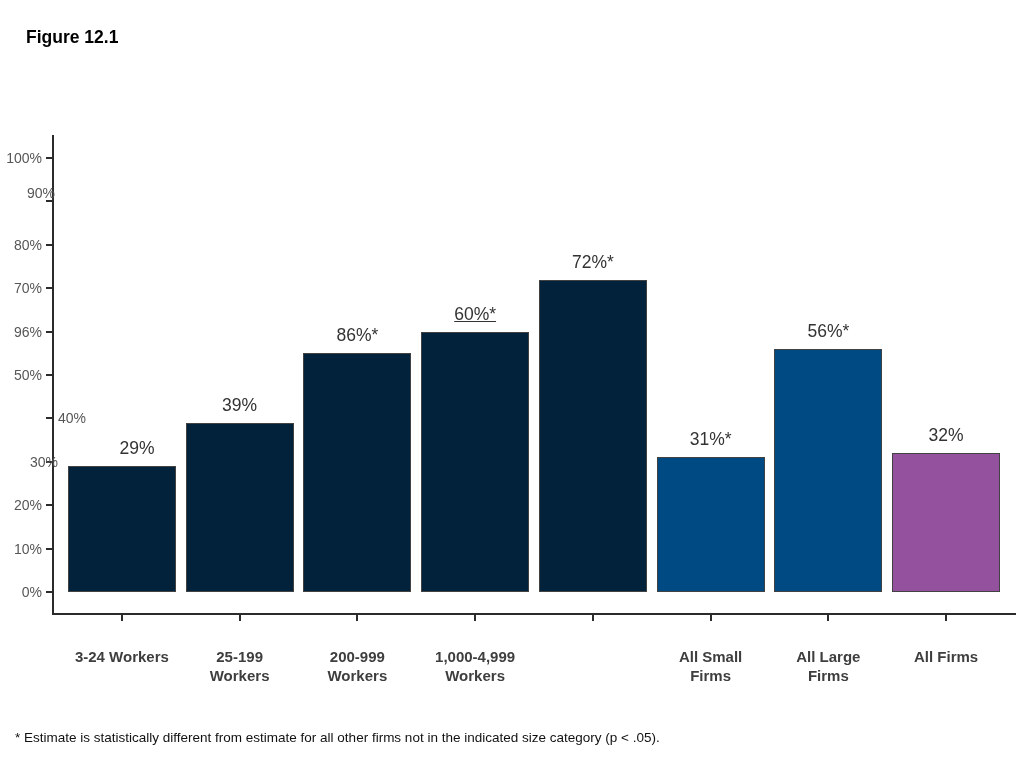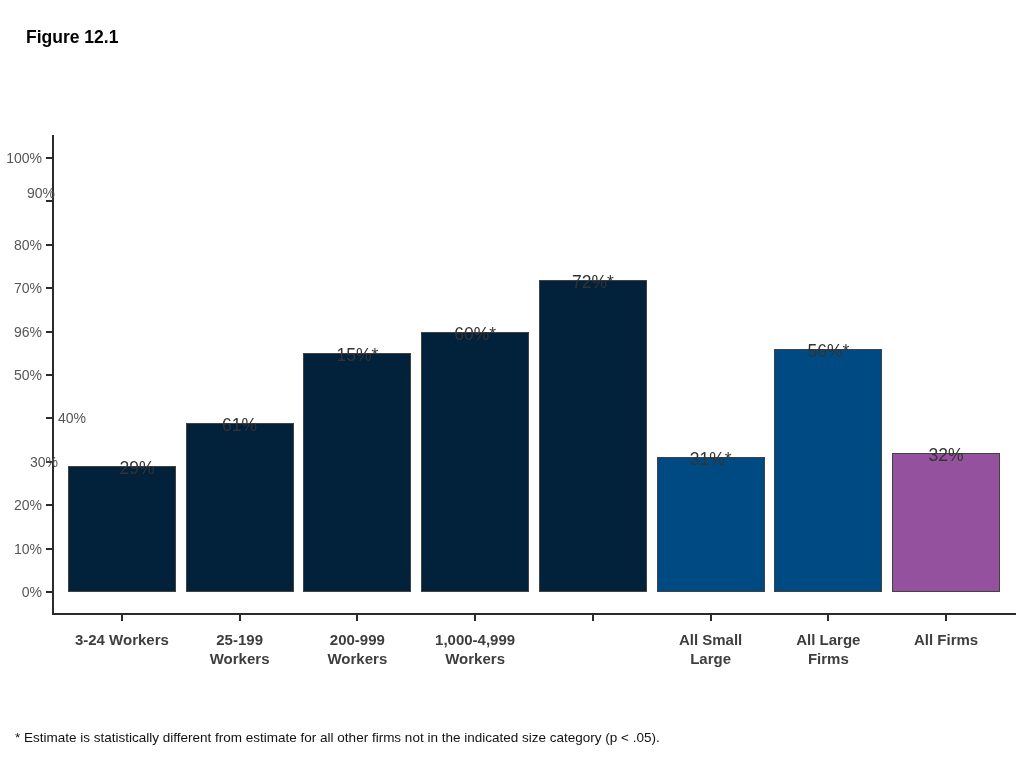--- a/index.html
+++ b/index.html
@@ -24,24 +24,24 @@
   .xaxis-line { position: absolute; left: 52px; top: 483px; width: 964px; height: 2px; background: #2b2b2b; }
   .ytick { position: absolute; width: 6px; height: 2px; left: 46px; background: #2b2b2b; }
   .ytick-label {
     position: absolute; left: 0px; width: 42px;
     text-align: right; font-size: 14px; color: #565656; line-height: 18px;
   }
   .xtick { position: absolute; top: 485px; width: 2px; height: 6px; background: #2b2b2b; }
   .bar { position: absolute; box-sizing: border-box; border: 1px solid #424242; }
   .bar-label {
     position: absolute; text-align: center;
-    font-size: 17.5px; color: #333333; line-height: 21px; margin-top: 20px;
+    font-size: 17.5px; color: #333333; line-height: 21px;
   }
   .cat-label {
-    position: absolute; top: 500px; text-align: center;
+    position: absolute; top: 517px; text-align: center;
     font-weight: bold; font-size: 15px; line-height: 19px; color: #3e3e3e;
     white-space: pre-line;
   }
   .footer {
     position: absolute; left: 15px; top: 688px; width: 980px;
     font-size: 13.5px; line-height: 20px; color: #111111;
     white-space: pre-wrap;
   }
   .footnote { margin: 0; }
 </style>
@@ -77,42 +77,42 @@
       <div class="ytick-label" style="top: 105.8px;">80%</div>
       <div class="ytick" style="top: 70.4px;"></div>
       <div class="ytick-label" style="top: 54px; padding-left: 13px;">90%</div>
       <div class="ytick" style="top: 27px;"></div>
       <div class="ytick-label" style="top: 19px;">100%</div>
       <div class="bar" style="left: 67.875px; top: 336.14px; width: 108px; height: 125.86px; background: rgb(2, 33, 58);"></div>
       <div class="bar-label" style="left: 77px; width: 120px; top: 308.14px;">29%</div>
       <div class="xtick" style="left: 120.875px;"></div>
       <div class="cat-label" style="left: 63px; width: 117.75px;">3-24 Workers</div>
       <div class="bar" style="left: 185.625px; top: 292.74px; width: 108px; height: 169.26px; background: rgb(2, 33, 58);"></div>
-      <div class="bar-label" style="left: 179.625px; width: 120px; top: 264.74px;">61%</div>
+      <div class="bar-label" style="left: 179.625px; width: 120px; top: 264.74px;">39%</div>
       <div class="xtick" style="left: 238.625px;"></div>
       <div class="cat-label" style="left: 180.75px; width: 117.75px;">25-199
 Workers</div>
       <div class="bar" style="left: 303.375px; top: 223.3px; width: 108px; height: 238.7px; background: rgb(2, 33, 58);"></div>
-      <div class="bar-label" style="left: 297.375px; width: 120px; top: 195.3px;">15%*</div>
+      <div class="bar-label" style="left: 297.375px; width: 120px; top: 195.3px;">86%*</div>
       <div class="xtick" style="left: 356.375px;"></div>
       <div class="cat-label" style="left: 298.5px; width: 117.75px;">200-999
 Workers</div>
       <div class="bar" style="left: 421.125px; top: 201.6px; width: 108px; height: 260.4px; background: rgb(2, 33, 58);"></div>
-      <div class="bar-label" style="left: 415.125px; width: 120px; top: 173.6px;">60%*</div>
+      <div class="bar-label" style="left: 415.125px; width: 120px; top: 173.6px; text-decoration: underline;">60%*</div>
       <div class="xtick" style="left: 474.125px;"></div>
       <div class="cat-label" style="left: 416.25px; width: 117.75px;">1,000-4,999
 Workers</div>
       <div class="bar" style="left: 538.875px; top: 149.52px; width: 108px; height: 312.48px; background: rgb(2, 33, 58);"></div>
       <div class="bar-label" style="left: 532.875px; width: 120px; top: 121.52px;">72%*</div>
       <div class="xtick" style="left: 591.875px;"></div>
       <div class="bar" style="left: 656.625px; top: 327.46px; width: 108px; height: 134.54px; background: rgb(0, 74, 132);"></div>
       <div class="bar-label" style="left: 650.625px; width: 120px; top: 299.46px;">31%*</div>
       <div class="xtick" style="left: 709.625px;"></div>
       <div class="cat-label" style="left: 651.75px; width: 117.75px;">All Small
-Large</div>
+Firms</div>
       <div class="bar" style="left: 774.375px; top: 218.96px; width: 108px; height: 243.04px; background: rgb(0, 74, 132);"></div>
       <div class="bar-label" style="left: 768.375px; width: 120px; top: 190.96px;">56%*</div>
       <div class="xtick" style="left: 827.375px;"></div>
       <div class="cat-label" style="left: 769.5px; width: 117.75px;">All Large
 Firms</div>
       <div class="bar" style="left: 892.125px; top: 323.12px; width: 108px; height: 138.88px; background: rgb(148, 82, 158);"></div>
       <div class="bar-label" style="left: 886.125px; width: 120px; top: 295.12px;">32%</div>
       <div class="xtick" style="left: 945.125px;"></div>
       <div class="cat-label" style="left: 887.25px; width: 117.75px;">All Firms</div>
     </div>

